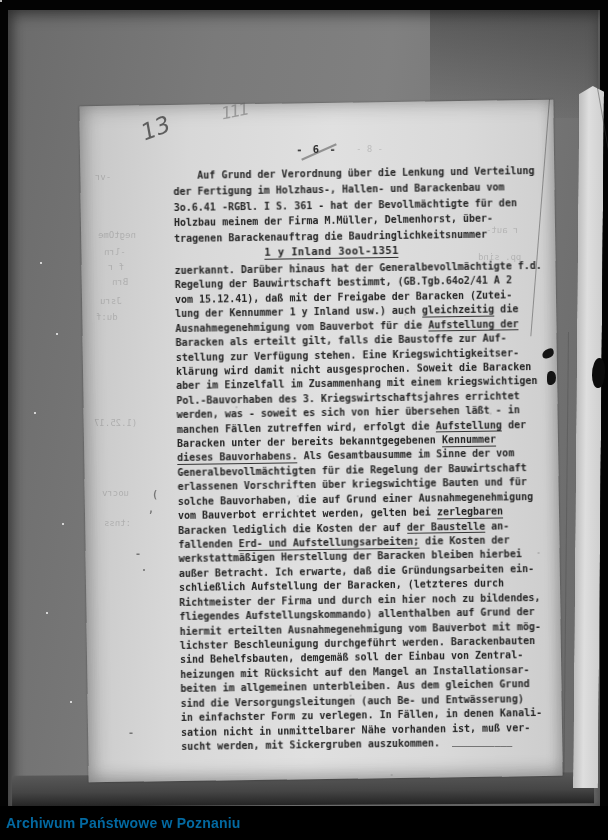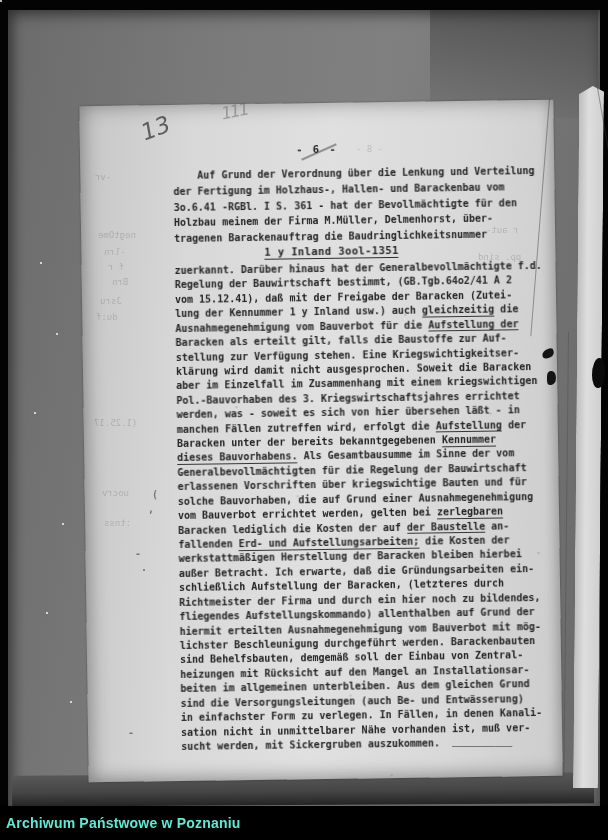--- a/index.html
+++ b/index.html
@@ -66,21 +66,21 @@
   .dust{position:absolute;left:0;top:0;width:2px;height:2px;background:#fff;opacity:.7;
     box-shadow:40px 262px #fff,56px 333px #fff,34px 412px #fff,62px 523px #fff,46px 612px #fff,
       70px 701px #fff,120px 762px #fff,152px 770px #fff,202px 768px #fff,262px 772px #fff,
       322px 766px #fff,382px 770px #fff,442px 764px #fff,502px 768px #fff,546px 761px #fff,
       92px 756px #fff,232px 765px #fff,358px 764px #fff;}
   .grain{position:absolute;left:0;top:0;width:2px;height:2px;background:#8a8a8a;opacity:.3;
     box-shadow:322px 212px #777,212px 392px #777,406px 312px #777,262px 592px #777,
       362px 522px #777,152px 302px #777,452px 452px #777,302px 672px #777;}
   
   .footer-bar{position:absolute;left:0;top:806px;width:608px;height:34px;background:#000;}
-  .footer-label{position:absolute;left:6px;top:9px;color:#5eead4;font-size:14px;font-weight:bold;
+  .footer-label{position:absolute;left:6px;top:9px;color:#0369a1;font-size:14px;font-weight:bold;
     font-family:"Liberation Sans","DejaVu Sans",sans-serif;letter-spacing:.2px;}
 </style>
 </head>
 <body>
 
 <div class="stage">
 
   <div class="backdrop"></div>
   <div class="backdrop-shade"></div>
   <div class="bottom-band"></div>

